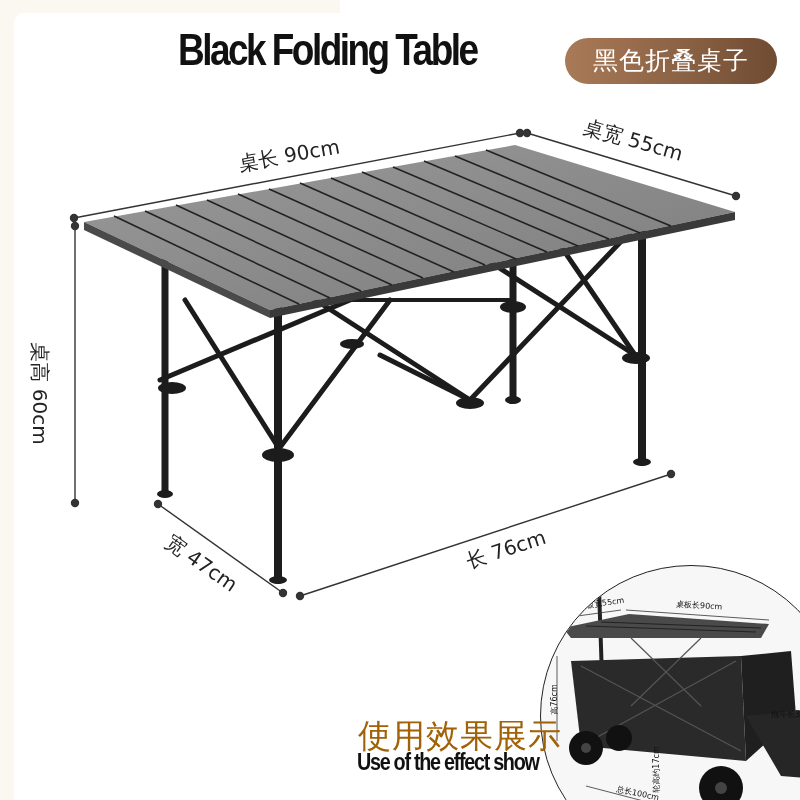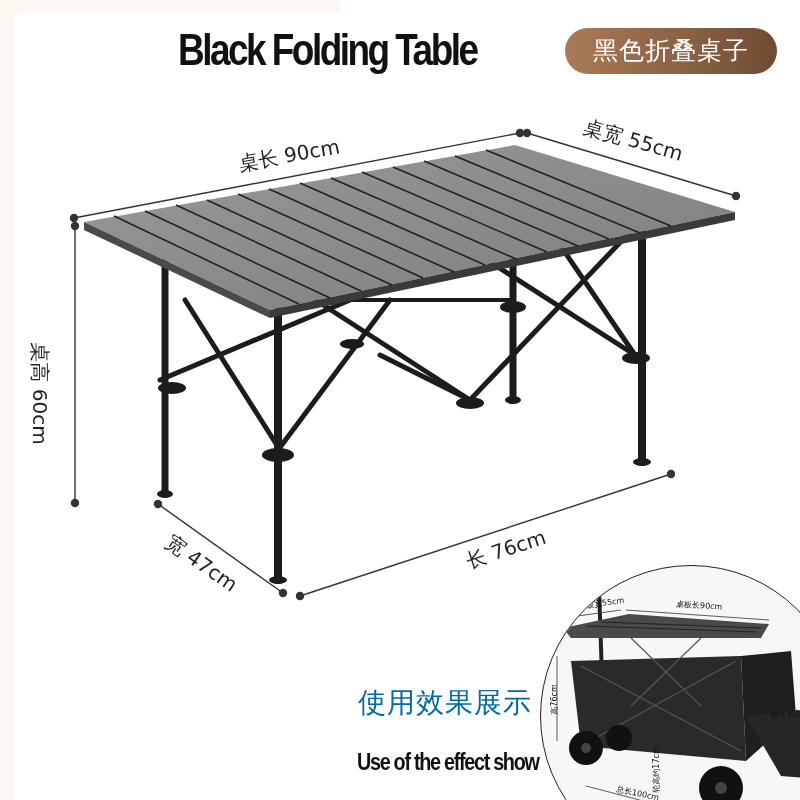--- a/index.html
+++ b/index.html
@@ -17,39 +17,39 @@
     background: #ffffff; border-top-left-radius: 10px;
   }
   .title {
     position: absolute; left: 178px; top: 22px; width: 305px; height: 56px;
     font-family: "Liberation Sans", sans-serif; font-weight: bold;
     font-size: 44px; line-height: 56px; color: #111;
     letter-spacing: -3px; white-space: nowrap;
     transform: scaleX(0.84); transform-origin: left center;
   }
   .badge {
-    position: absolute; left: 565px; top: 28px; width: 212px; height: 46px;
+    position: absolute; left: 565px; top: 38px; width: 212px; height: 46px;
     border-radius: 23px;
     background: linear-gradient(90deg, #a97a57 0%, #8b6245 55%, #6f4b32 100%);
     color: #fff; font-size: 25px; line-height: 46px; text-align: center;
     letter-spacing: 1px;
   }
   svg.illus { position: absolute; left: 0; top: 0; }
   .dim {
     position: absolute; font-size: 20px; color: #222; white-space: nowrap;
     font-family: "DejaVu Sans", sans-serif;
   }
   .inset {
     position: absolute; left: 540px; top: 565px; width: 300px; height: 300px;
     border-radius: 50%; border: 1.5px solid #222; background: #f7f7f7;
     overflow: hidden;
   }
   .inset-label { position: absolute; font-size: 8px; color: #111; white-space: nowrap; }
   .usage-cn {
-    position: absolute; left: 358px; top: 684px; font-size: 28px; color: #0369a1;
+    position: absolute; left: 358px; top: 714px; font-size: 33px; color: #a16207;
     letter-spacing: 1px; white-space: nowrap;
   }
   .usage-en {
     position: absolute; left: 357px; top: 749px; font-family: "Liberation Sans", sans-serif;
     font-weight: bold; font-size: 23px; color: #111; letter-spacing: -1.5px; white-space: nowrap;
     transform: scaleX(0.86); transform-origin: left center;
   }
 </style>
 </head>
 <body>

